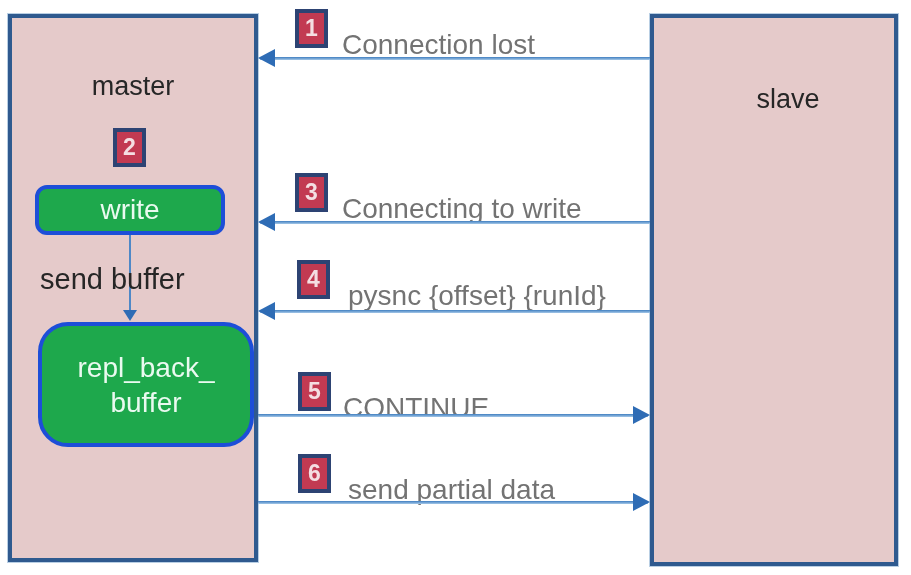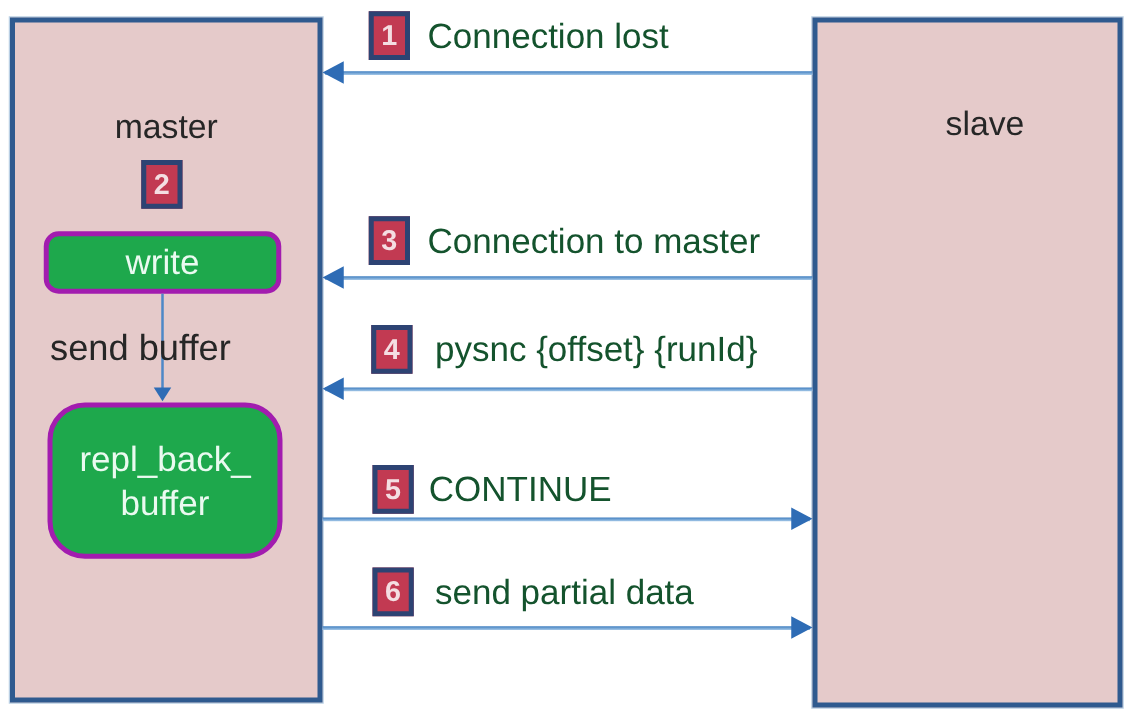--- a/index.html
+++ b/index.html
@@ -21,21 +21,21 @@
   }
   #master-box { left: 8px;   top: 14px; width: 250px; height: 548px; }
   #slave-box  { left: 650px; top: 14px; width: 248px; height: 552px; }
   .node-label {
     position: absolute;
     color: #262626;
     font-size: 27px;
     text-align: center;
     white-space: nowrap;
   }
-  #master-label { left: 8px;   top: 86px; width: 250px; }
+  #master-label { left: 8px;   top: 71px; width: 250px; }
   #slave-label  { left: 650px; top: 84px; width: 276px; }
 
   
   .badge {
     position: absolute;
     width: 25px;
     height: 31px;
     background: #c23a52;
     border: 4px solid #2d4373;
     color: #f4dee2;
@@ -44,39 +44,40 @@
     display: flex;
     align-items: center;
     justify-content: center;
     box-sizing: content-box;
   }
 
   
   .green-box {
     position: absolute;
     background: #1ea84c;
-    border: 4px solid #a21caf;
+    border: 4px solid #1d4ed8;
     color: #eafaf0;
     display: flex;
     flex-direction: column;
     align-items: center;
     justify-content: center;
     box-sizing: border-box;
     text-align: center;
   }
   #write-box { left: 35px; top: 185px; width: 190px; height: 50px; border-radius: 12px; font-size: 28px; }
-  #repl-box  { left: 38px; top: 322px; width: 188px; height: 125px; border-radius: 30px; font-size: 28px; line-height: 1.25; }
+  #repl-box  { left: 38px; top: 322px; width: 216px; height: 125px; border-radius: 30px; font-size: 28px; line-height: 1.25; }
 
   
   .msg-label {
     position: absolute;
-    color: #14532d;
+    color: #737373;
     font-size: 28px;
     line-height: 39px;
     white-space: nowrap;
+    margin-top: 16px;
   }
 
   
   .arrow {
     position: absolute;
     height: 3px;
     background: linear-gradient(#3f7ec0, #a5c8e8);
   }
   .arrow .head {
     position: absolute;
@@ -140,21 +141,21 @@
   <div class="node-box" id="slave-box"></div>
   <div class="node-label" id="slave-label">slave</div>
 
   <div class="badge" style="left:295px; top:9px;">1</div>
   <div class="msg-label" style="left:342px; top:9px;">Connection lost</div>
   <div class="arrow dir-left" style="left:260px; top:57px; width:390px;">
       <span class="head"></span>
     </div>
 
   <div class="badge" style="left:295px; top:173px;">3</div>
-  <div class="msg-label" style="left:342px; top:173px;">Connection to master</div>
+  <div class="msg-label" style="left:342px; top:173px;">Connecting to write</div>
   <div class="arrow dir-left" style="left:260px; top:221px; width:390px;">
       <span class="head"></span>
     </div>
 
   <div class="badge" style="left:297px; top:260px;">4</div>
   <div class="msg-label" style="left:348px; top:260px;">pysnc {offset} {runId}</div>
   <div class="arrow dir-left" style="left:260px; top:310px; width:390px;">
       <span class="head"></span>
     </div>
 

